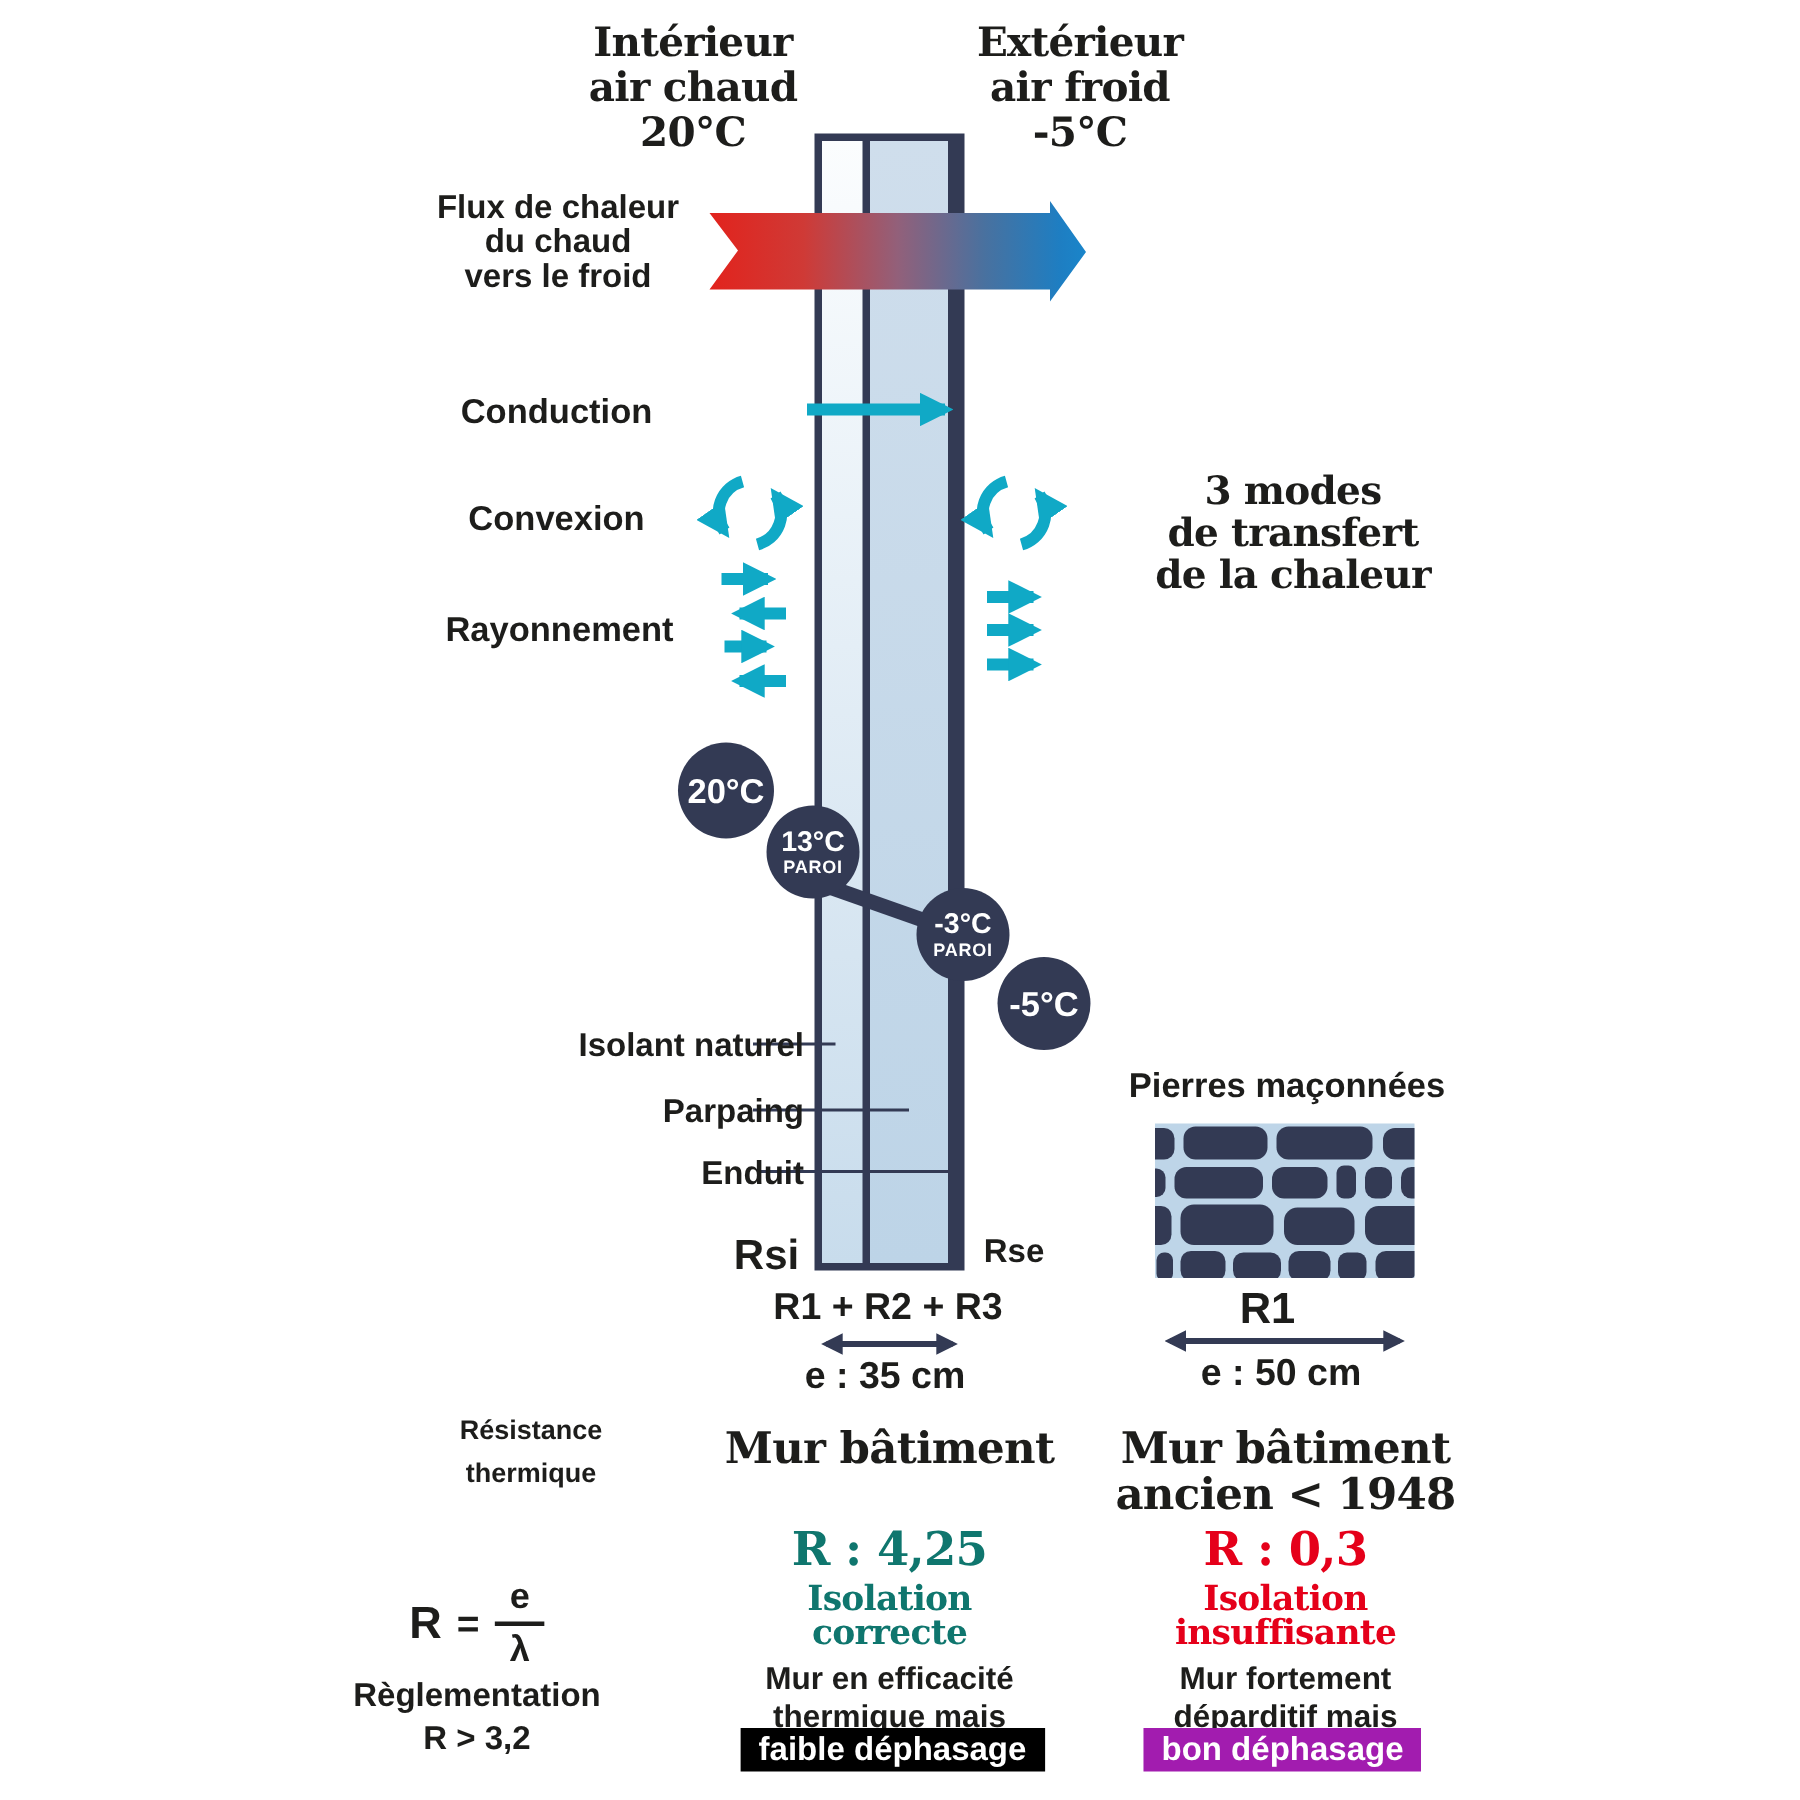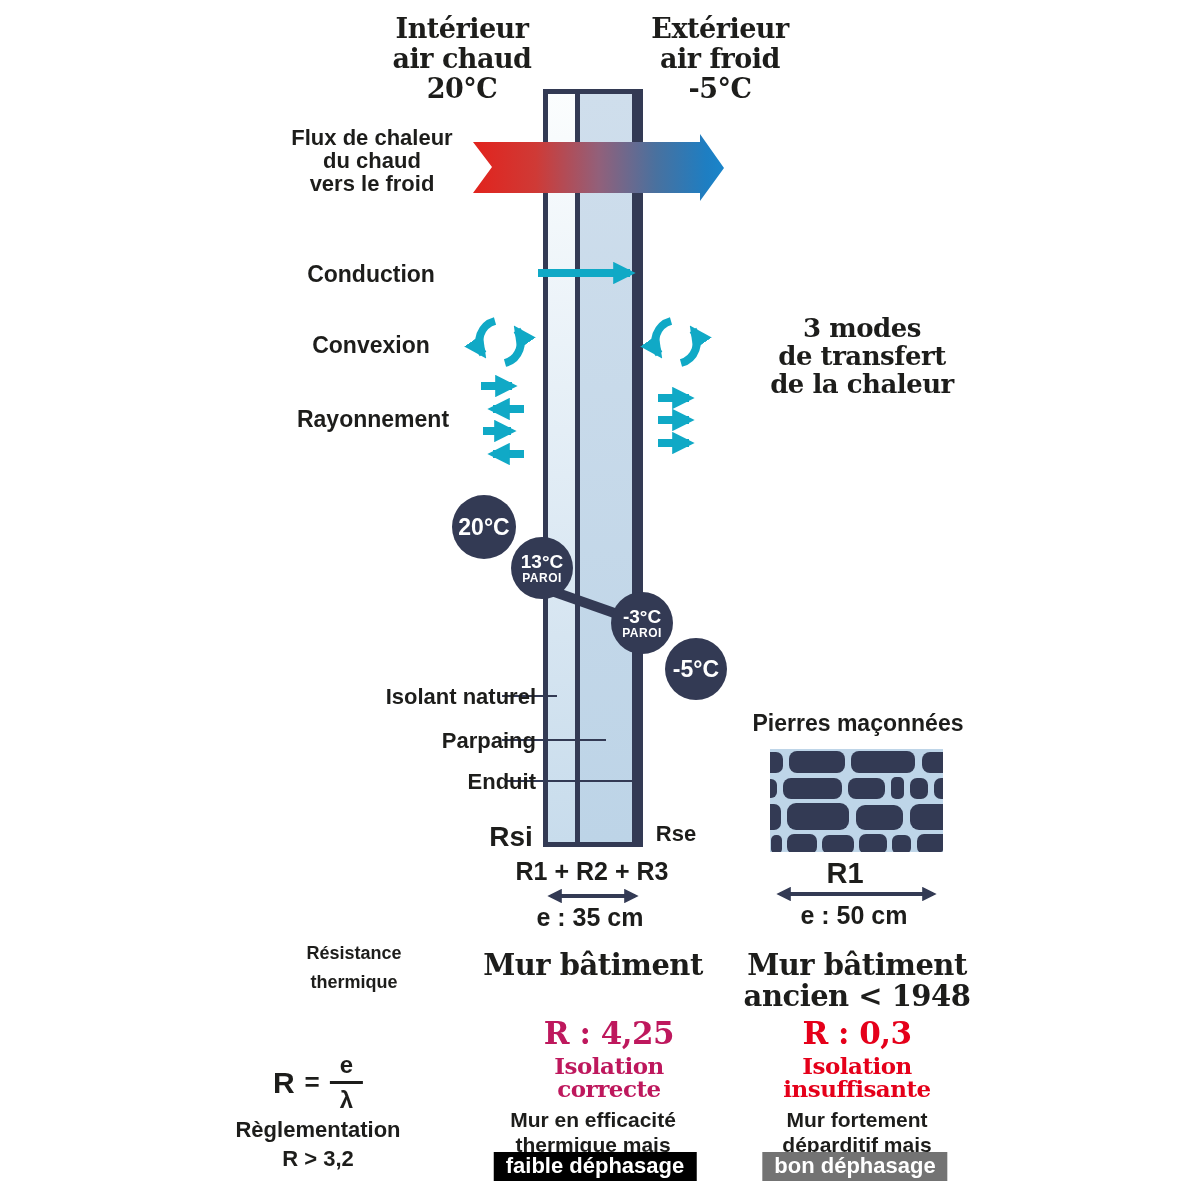--- a/index.html
+++ b/index.html
@@ -3,21 +3,21 @@
 <meta charset="utf-8">
 <style>
   html,body{margin:0;padding:0;background:#fff;}
   #stage{position:relative;width:1200px;height:1200px;background:#ffffff;overflow:hidden;
          color:#1d1d1b;font-family:"Liberation Sans",sans-serif;padding-left:44px;}
   .abs{position:absolute;}
   .slab{font-family:"DejaVu Serif",serif;font-weight:700;letter-spacing:-0.5px;}
   .sans{font-family:"Liberation Sans",sans-serif;font-weight:700;}
   .cx{transform:translateX(-50%);text-align:center;white-space:nowrap;}
   .rt{white-space:nowrap;}
-  .green{color:#be185d;margin-left:16px;}
+  .green{color:#0f766e;}
   .red{color:#e5001a;}
 
   
   #wall{left:543px;top:89px;width:100px;height:758px;background:#333a54;
         display:flex;gap:5px;padding:5px 11px 5px 5px;box-sizing:border-box;z-index:1;}
   #layer-isolant{width:27px;background:linear-gradient(#fbfdfe,#e4eef6 45%,#c8dcec);}
   #layer-parpaing{flex:1;background:linear-gradient(#cfdeec,#bdd4e7);}
 
   
   #overlay{position:absolute;left:0;top:0;z-index:5;pointer-events:none;}
@@ -29,21 +29,21 @@
   #c20{left:452px;top:495px;width:64px;height:64px;font-size:23px;}
   #c13{left:511px;top:537px;width:62px;height:62px;}
   #cm3{left:611px;top:592px;width:62px;height:62px;}
   #cm5{left:665px;top:638px;width:62px;height:62px;font-size:23px;}
   .tcircle .t{font-size:19px;}
   .tcircle .p{font-size:12px;letter-spacing:0.5px;}
 
   .txt{z-index:10;}
   .badge{color:#fff;font-size:22px;line-height:26px;padding:1px 12px 3px;white-space:nowrap;}
   #badge-modern{background:#000000;}
-  #badge-ancient{background:#737373;text-align:right;}
+  #badge-ancient{background:#a21caf;text-align:right;}
 
   .frac{display:inline-flex;flex-direction:column;align-items:center;line-height:1;}
   .frac .num{font-size:24px;padding:0 10px 4px;border-bottom:3px solid #1d1d1b;}
   .frac .den{font-size:24px;padding-top:4px;}
 </style>
 </head>
 <body>
 
 <div id="stage">
 

